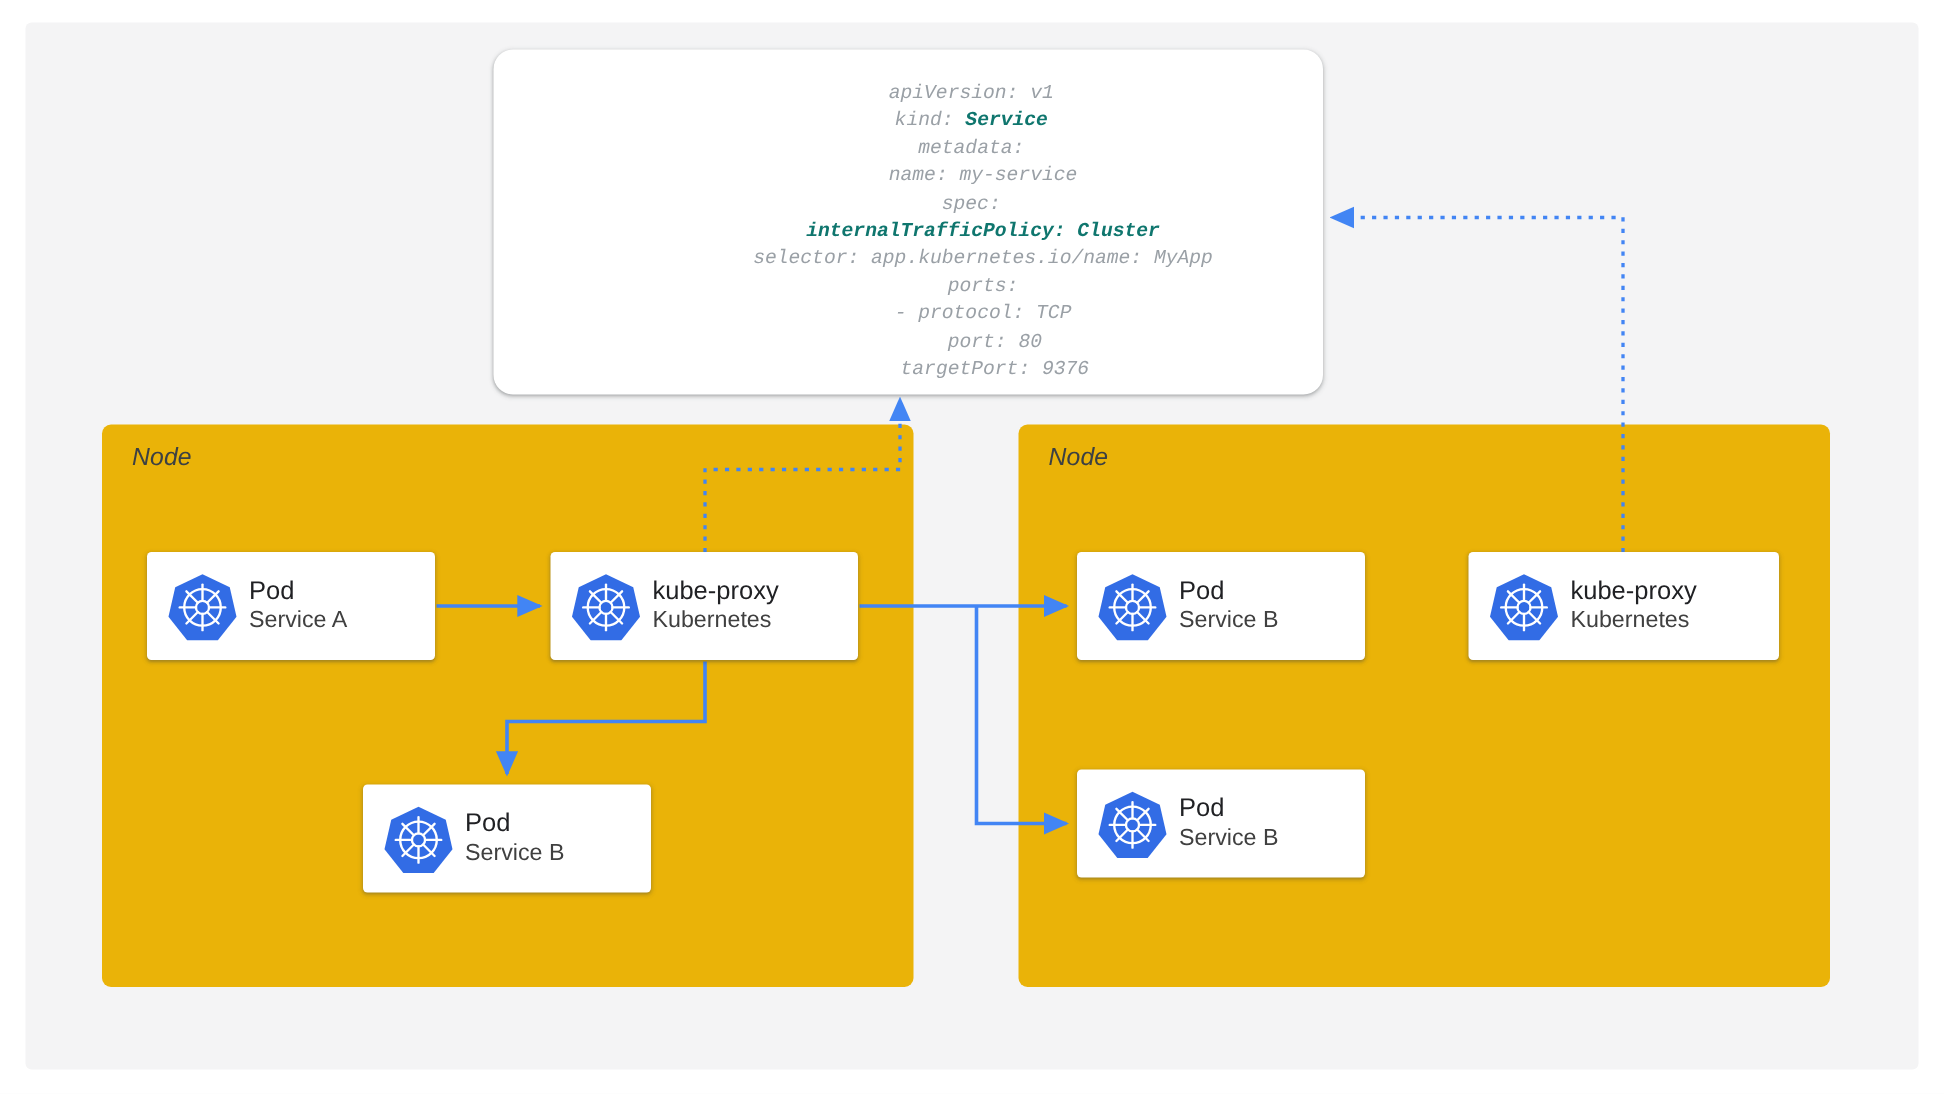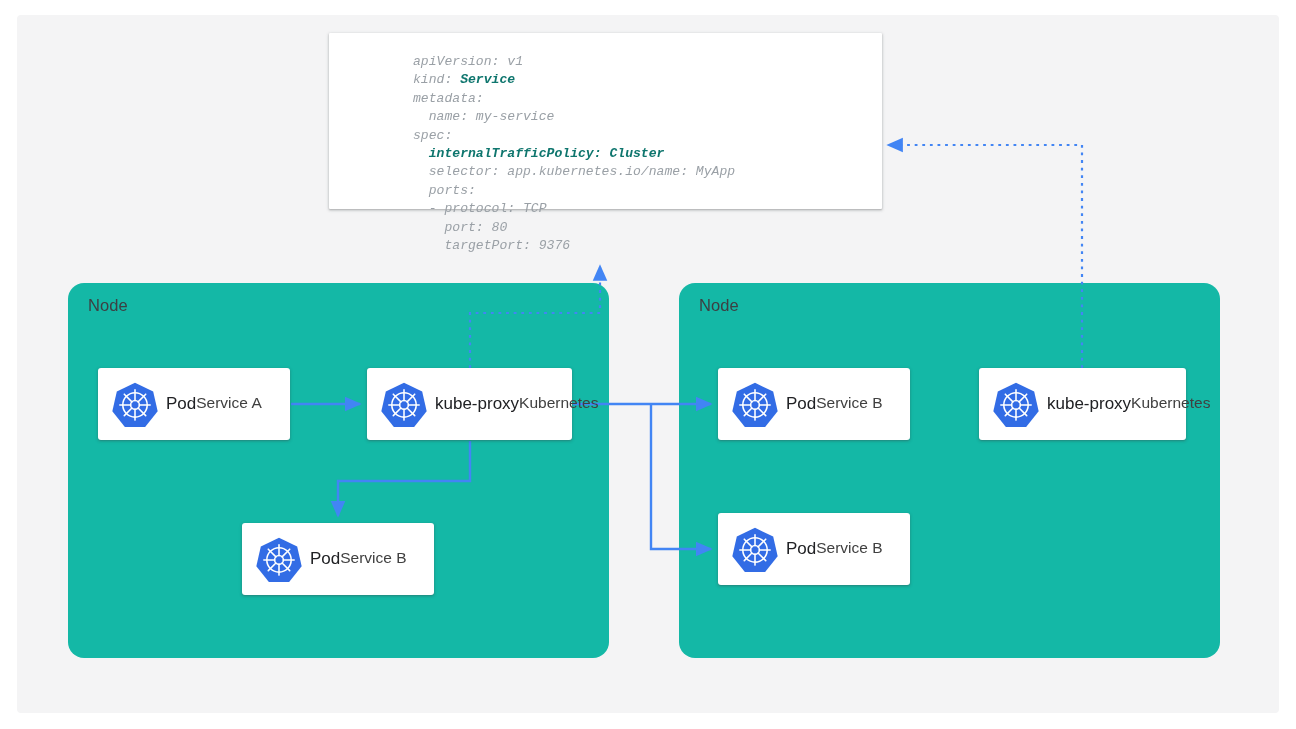--- a/index.html
+++ b/index.html
@@ -27,22 +27,23 @@
     top: 15px;
     width: 1262px;
     height: 698px;
     background: #f4f4f5;
     border-radius: 4px;
   }
 
   
   .node-box {
     position: absolute;
-    background: #14b8a6;
-    border-radius: 16px;
+    background: #eab308;
+    border-radius: 6px;
+    font-style: italic;
   }
   #node-left  { left: 68px;  top: 283px; width: 541px; height: 375px; }
   #node-right { left: 679px; top: 283px; width: 541px; height: 375px; }
 
   .node-label {
     position: absolute;
     left: 20px;
     top: 13px;
     font-size: 16.5px;
     color: #3c4043;
@@ -63,21 +64,21 @@
   .card .k8s-icon {
     flex: 0 0 auto;
     margin-left: 14px;
     margin-right: 8px;
     width: 46px;
     height: 46px;
     display: block;
   }
   .card .card-text {
     display: flex;
-    flex-direction: row;
+    flex-direction: column;
     justify-content: flex-end;
     line-height: 1.22;
   }
   .card .card-title {
     font-size: 17px;
     color: #202124;
     white-space: nowrap;
   }
   .card .card-sub {
     font-size: 15.5px;
@@ -92,25 +93,26 @@
   #card-pod-b-top    { left: 718px; top: 368px; width: 192px; height: 72px; }
   #card-pod-b-bottom { left: 718px; top: 513px; width: 192px; height: 72px; }
   #card-kube-right   { left: 979px; top: 368px; width: 207px; height: 72px; }
 
   
   #yaml-card {
     position: absolute;
     left: 329px;
     top: 33px;
     width: 553px;
-    height: 176px;
+    height: 230px;
     background: #ffffff;
-    border-radius: 1px;
+    border-radius: 13px;
     box-shadow: 0 1px 2px rgba(60,64,67,0.30), 0 1px 3px 1px rgba(60,64,67,0.12);
     box-sizing: border-box;
+    text-align: center;
   }
   #yaml-code {
     margin: 0;
     padding: 20px 0 0 84px;
     font-family: "Liberation Mono", "DejaVu Sans Mono", monospace;
     font-style: italic;
     font-size: 13.1px;
     line-height: 18.4px;
     color: #9aa0a6;
     white-space: pre;

